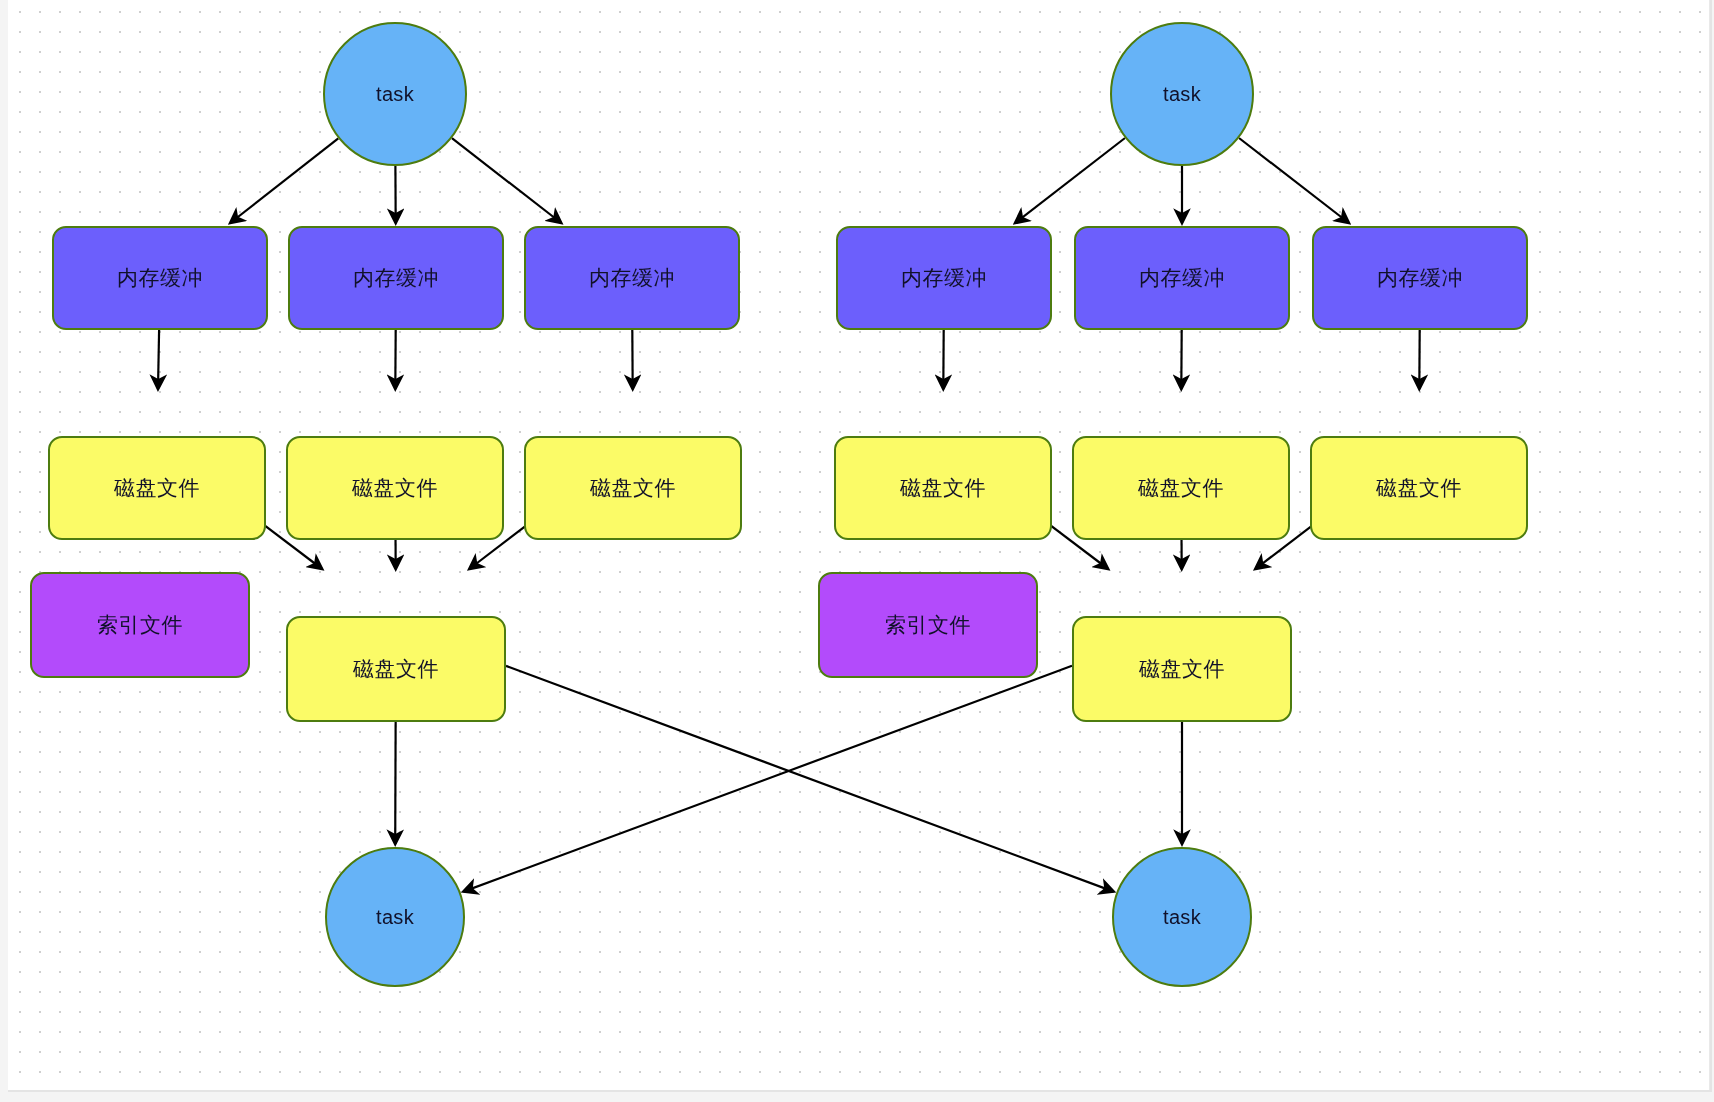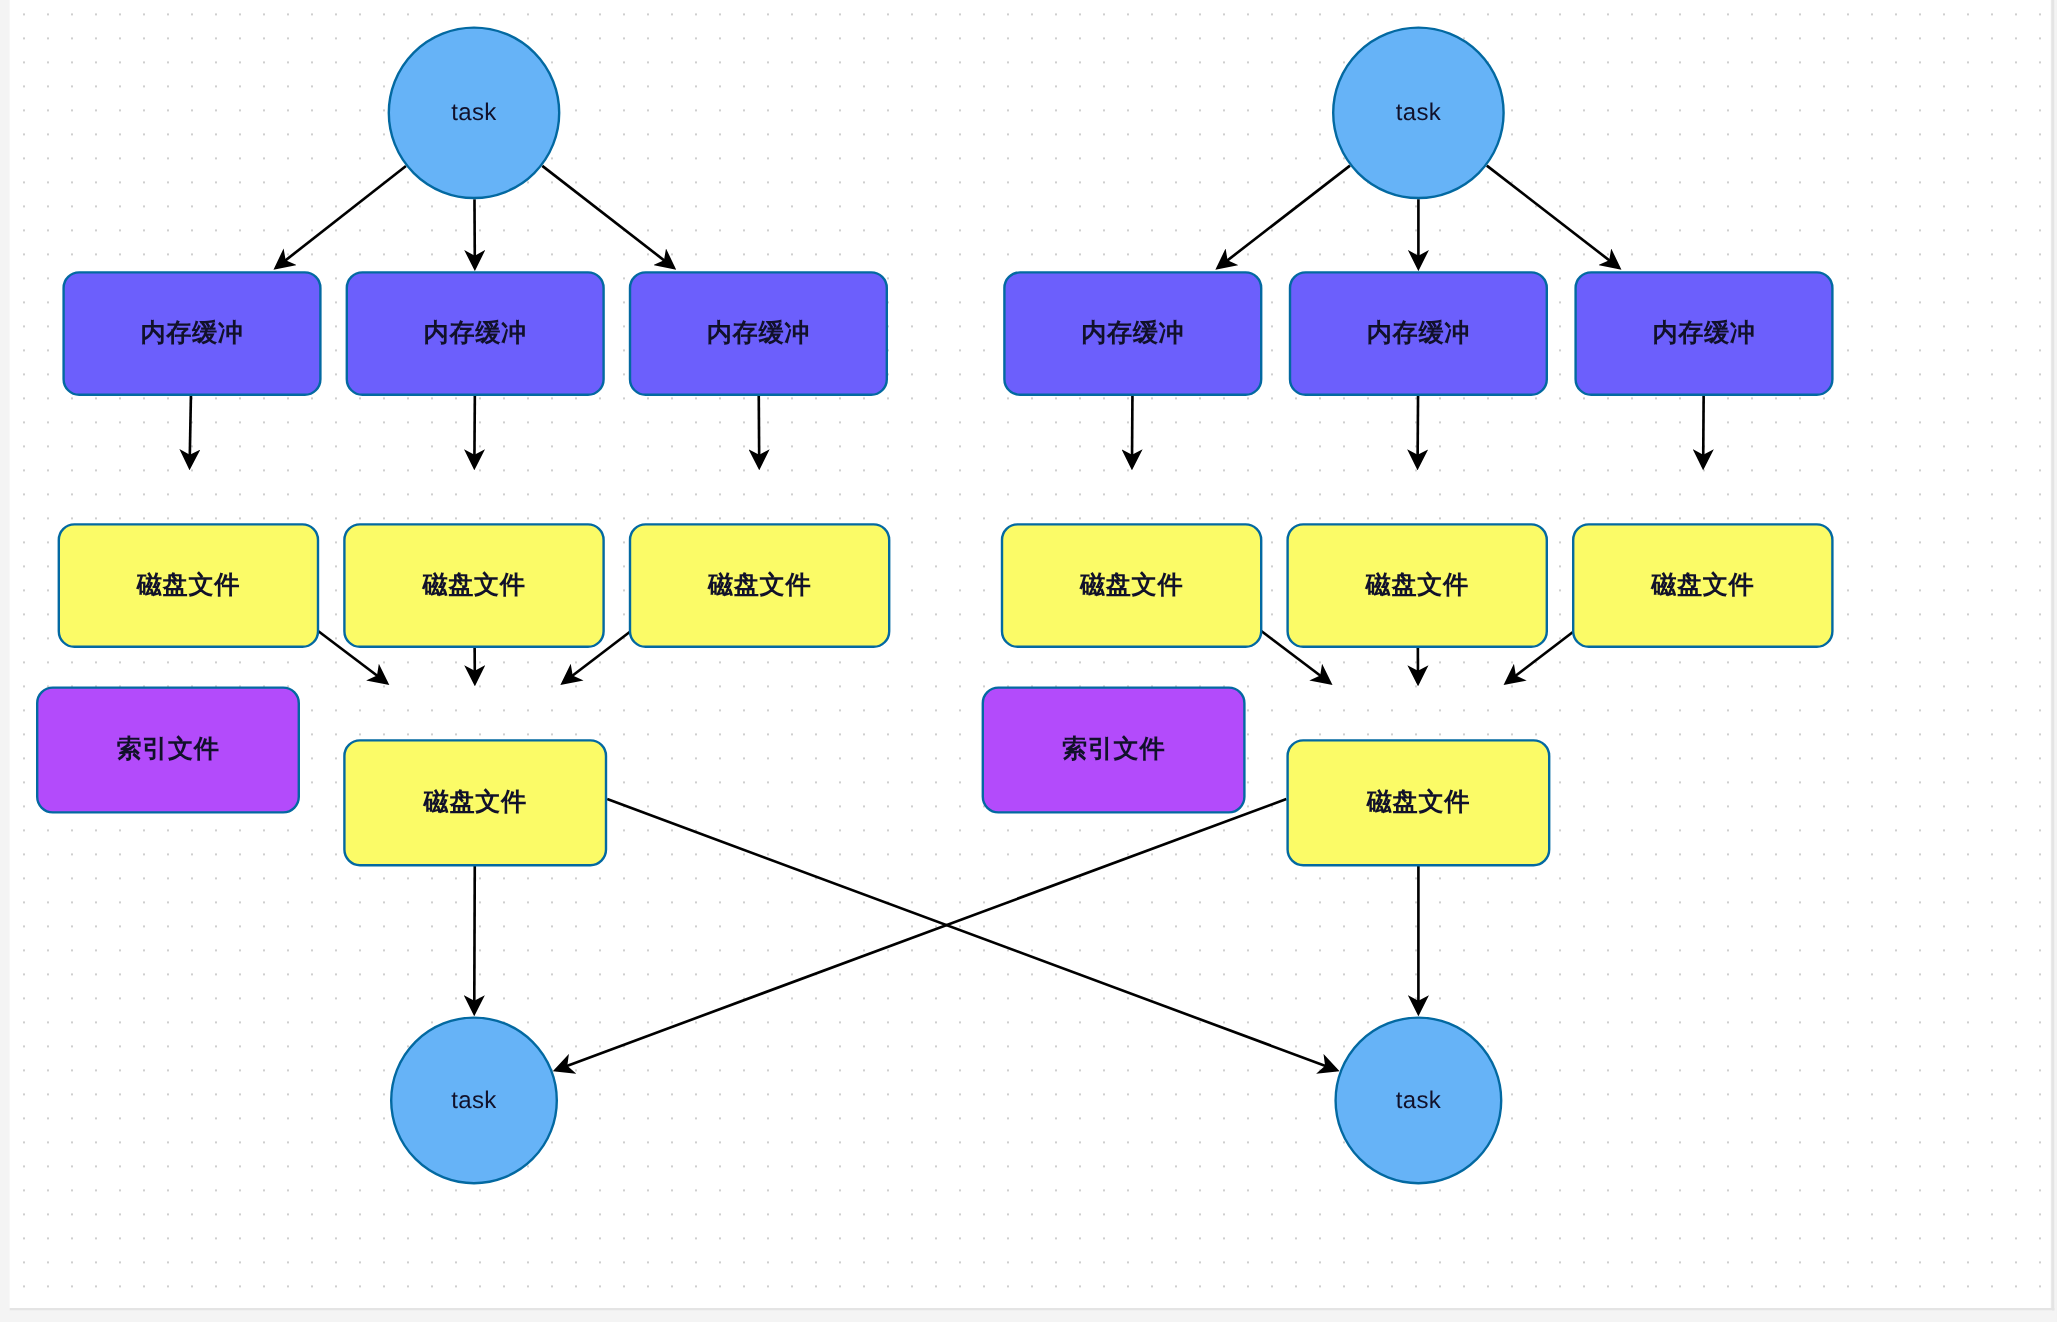--- a/index.html
+++ b/index.html
@@ -36,31 +36,30 @@
     width: 1714px;
     height: 1102px;
     pointer-events: none;
   }
   .node {
     position: absolute;
     box-sizing: border-box;
     display: flex;
     align-items: center;
     justify-content: center;
-    border: 2px solid #0369a1;
+    border: 2px solid #4d7c0f;
     color: #11112a;
     text-align: left;
     line-height: 1.1;
     user-select: none;
   }
   .node.rect {
     border-radius: 14px;
     font-size: 21px;
     letter-spacing: 0.5px;
-    font-weight: bold;
   }
   .node.circle {
     border-radius: 50%;
     font-size: 20px;
     letter-spacing: 0.3px;
   }
   .memory { background: #6c5ffc; }
   .disk   { background: #fbfb67; margin-top: 44px; }
   .index  { background: #b34bfb; }
   .task   { background: #66b3f7; }

